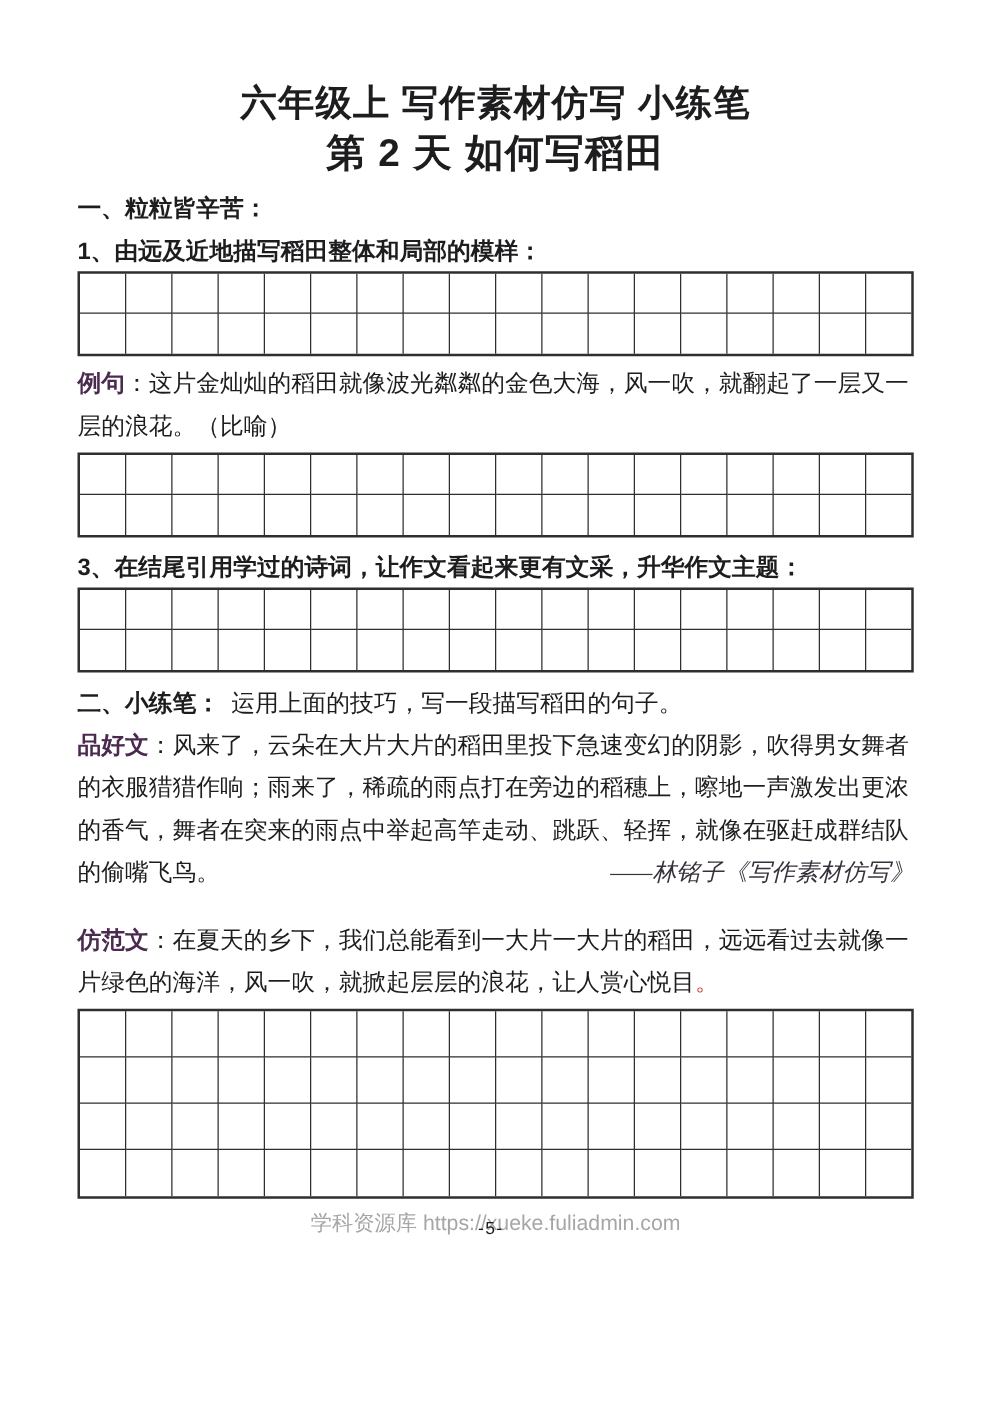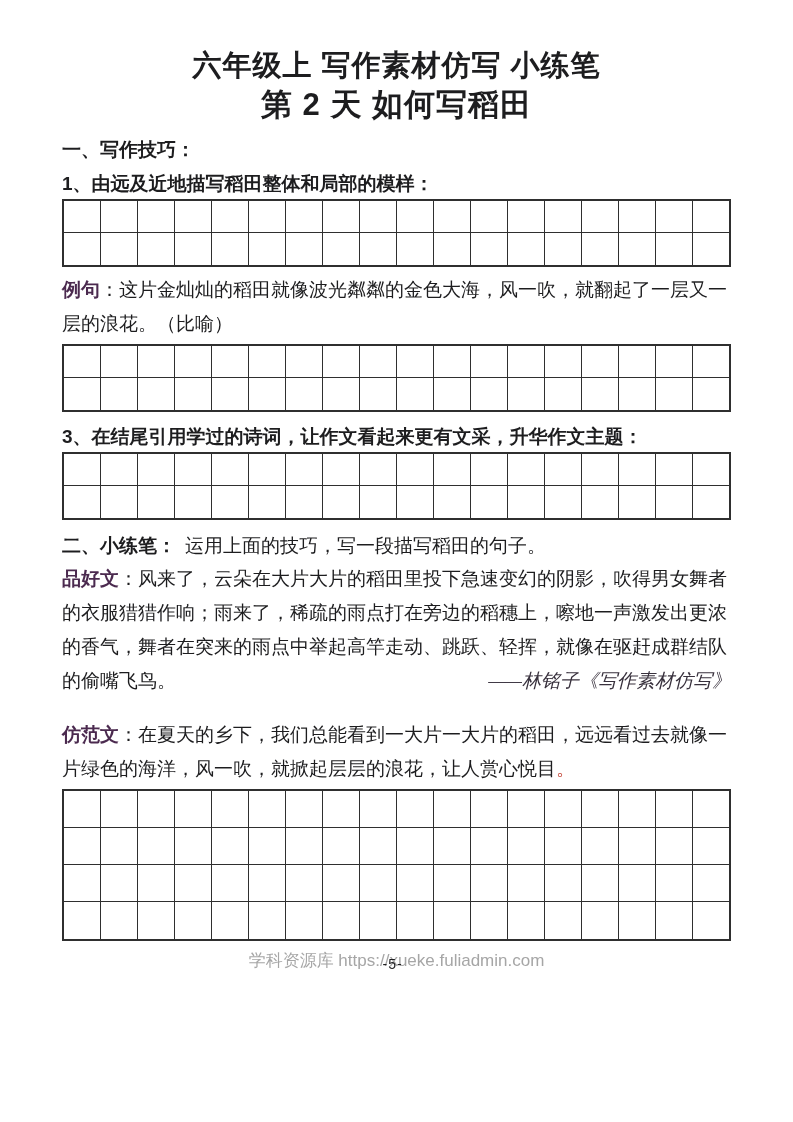--- a/index.html
+++ b/index.html
@@ -2,21 +2,21 @@
 <html style="--ink: #1d1d1f; --label-purple: #4b2a4f; --accent-red: #c03a2b; --grid-line: #2f2f2f; --watermark-gray: #a6a6a6; --attribution-ink: #38313d;"><head>
 <meta charset="utf-8">
 <style>
   * { margin:0; padding:0; box-sizing:border-box; }
   html,body { background:#ffffff; }
   body {
     width:793px; height:1122px; overflow:hidden; position:relative;
     font-family:"Liberation Sans","DejaVu Sans",sans-serif;
     color:var(--ink,#1d1d1f);
   }
-  .title-wrap { text-align:center; padding-top:46px; }
+  .title-wrap { text-align:center; padding-top:64px; }
   .t1 { font-size:29px; line-height:38px; font-weight:700; letter-spacing:1px; }
   .t2 { font-size:31px; line-height:42px; font-weight:700; letter-spacing:1px; }
   .content { padding:0 62px; }
   .sec-heading { font-size:19px; font-weight:700; line-height:24px; margin-top:12px; }
   .tip-title { font-size:19px; font-weight:700; line-height:24px; margin-top:10px; }
   .tip2 { margin-top:14px; }
   .tip3 { margin-top:13px; }
   .example { font-size:19px; line-height:34px; margin-top:6px; }
   .ex-label { color:var(--label-purple,#4b2a4f); font-weight:700; }
   .grid { border:2px solid var(--grid-line,#2f2f2f); margin-top:3px; }
@@ -47,21 +47,21 @@
 </head>
 <body>
 
 <div class="title-wrap">
   <div class="t1">六年级上 写作素材仿写 小练笔</div>
   <div class="t2">第 2 天 如何写稻田</div>
 </div>
 
 <div class="content">
 
-  <div class="sec-heading">一、写作技巧：</div>
+  <div class="sec-heading">一、粒粒皆辛苦：</div>
 
   <div class="tip-title">1、由远及近地描写稻田整体和局部的模样：</div>
   <div class="grid">
       <div class="grid-row">
         <div class="grid-cell"></div>
         <div class="grid-cell"></div>
         <div class="grid-cell"></div>
         <div class="grid-cell"></div>
         <div class="grid-cell"></div>
         <div class="grid-cell"></div>

